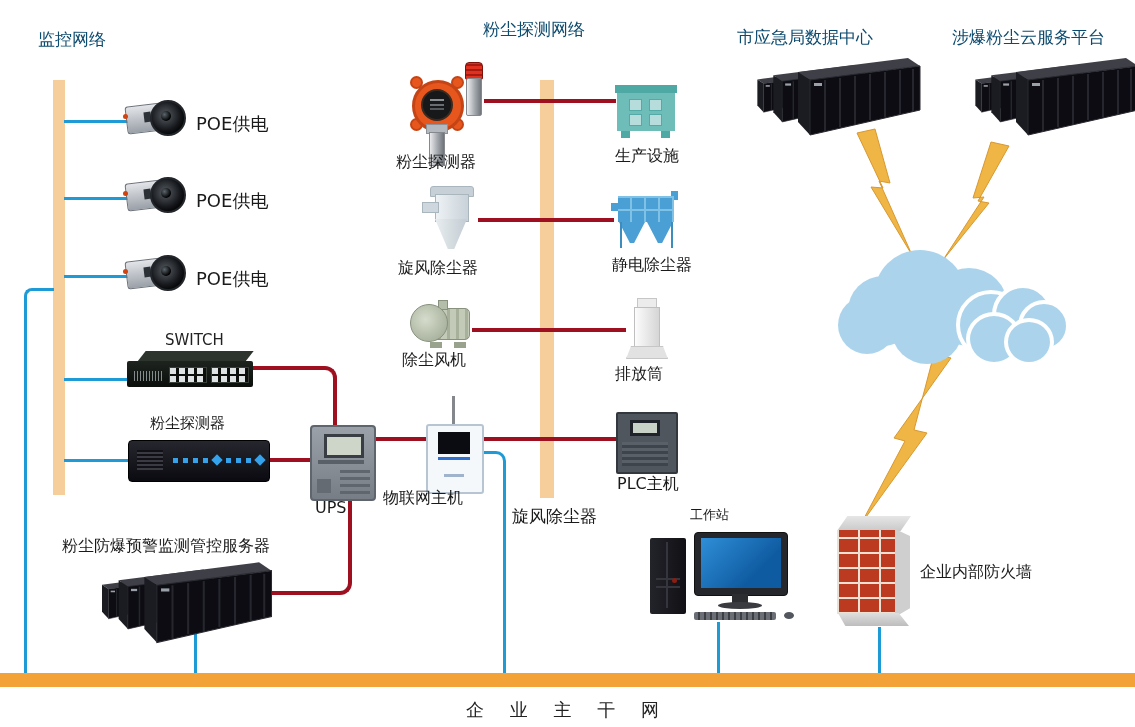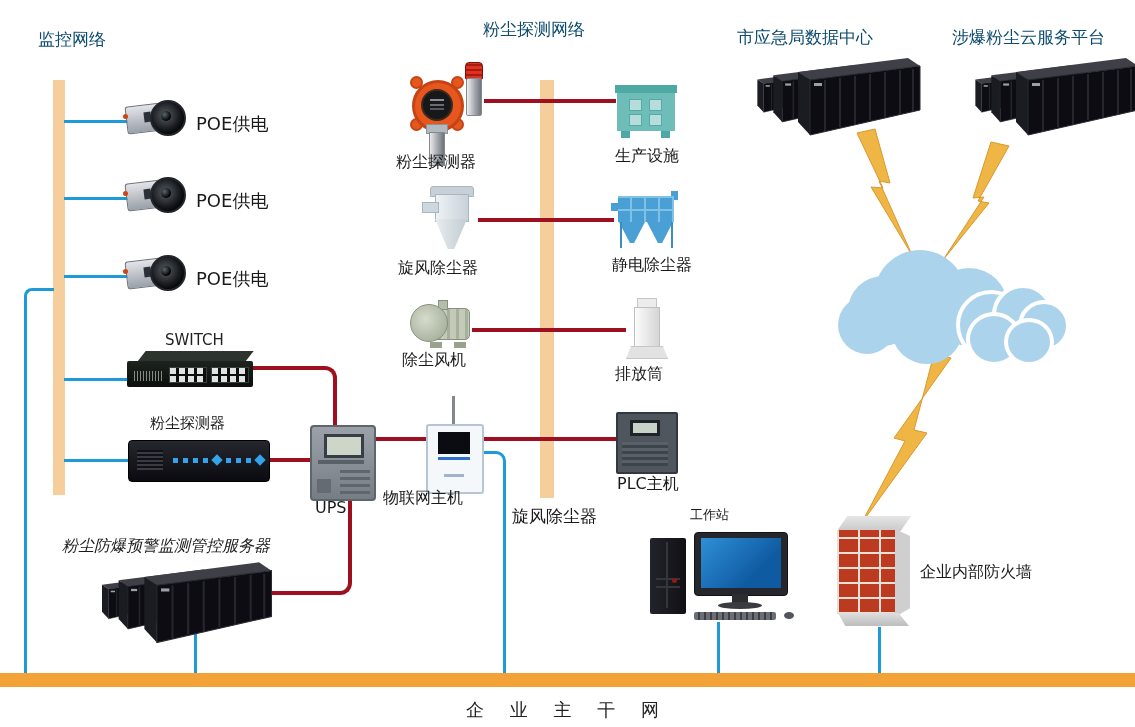--- a/index.html
+++ b/index.html
@@ -282,21 +282,21 @@
   </div>
 
   <div class="ups" style="left:310px;top:425px;">
     <div class="ups-screen"></div>
       <div class="ups-band"></div>
       <div class="ups-vents"></div>
       <div class="ups-sq"></div>
   </div>
   <div class="lbl" style="left:315px;top:498px;font-size:16px;">UPS</div>
 
-  <div class="lbl" style="left:62px;top:536px;font-style:italic;">粉尘防爆预警监测管控服务器</div>
+  <div class="lbl" style="left:62px;top:536px;">粉尘防爆预警监测管控服务器</div>
   <svg class="srv" style="left:92px;top:554px;" width="186" height="99" viewBox="0 0 178 95">
     <use href="#srvcluster"></use>
   </svg>
 
   <div class="det" style="left:412px;top:62px;">
     <div class="det-lug" style="left:-2px;top:14px;"></div>
     <div class="det-lug" style="left:39px;top:14px;"></div>
     <div class="det-lug" style="left:-2px;top:56px;"></div>
     <div class="det-lug" style="left:39px;top:56px;"></div>
     <div class="det-ring"></div>

